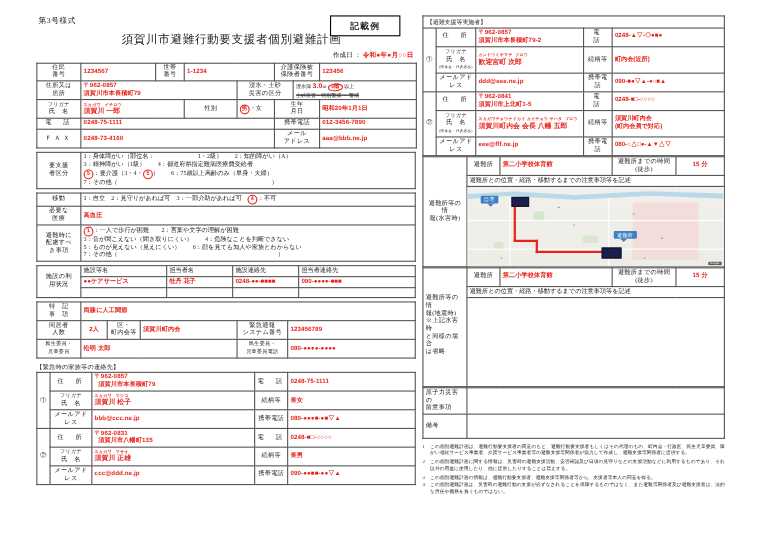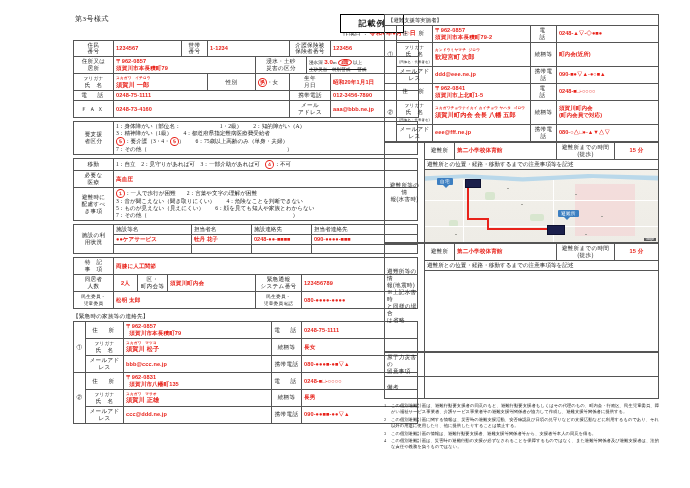--- a/index.html
+++ b/index.html
@@ -20,21 +20,20 @@
     height: 488px;
     position: relative;
     background: #fff;
     box-sizing: border-box;
   }
   .col-left {
     position: absolute;
     left: 33px;
     top: 14px;
     width: 345px;
-    margin-left: 40px;
   }
   .col-right {
     position: absolute;
     left: 384px;
     top: 14px;
     width: 275px;
   }
 
   
   .form-no {
@@ -238,20 +237,21 @@
   .notes .txt { flex: 1 1 auto; text-align: justify; }
 </style>
 </head>
 <body>
 
 <div class="page">
 
   <div class="col-left">
 
     <div class="form-no">第3号様式</div>
+    <div class="doc-title">須賀川市避難行動要支援者個別避難計画</div>
     <div class="stamp-box">記載例</div>
 
     <div class="made-date">
       <span>作成日 ：</span>
       <span class="red">令和●年●月○○日</span>
     </div>
 
     <table class="grid">
       <colgroup>
         <col style="width:40px">

